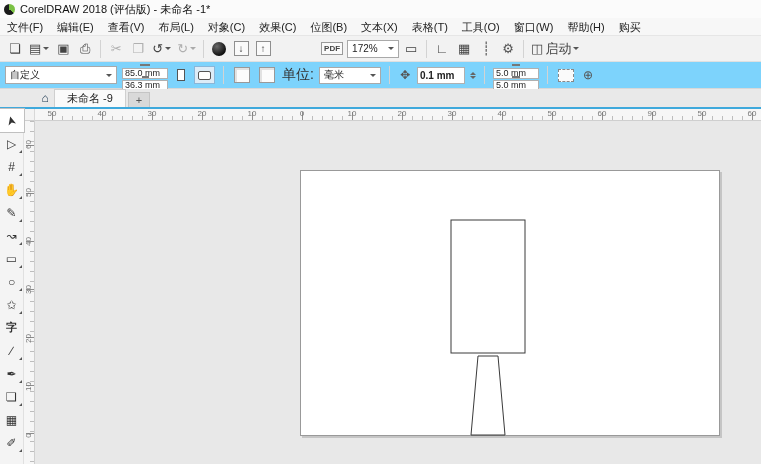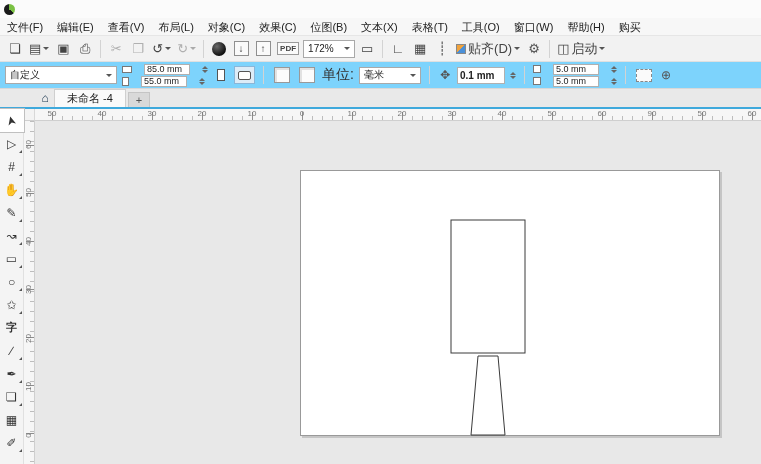--- a/index.html
+++ b/index.html
@@ -27,33 +27,33 @@
           gap:2px; border:0; background:transparent; font-size:13px; color:#444; padding:0 2px; }
   .tbtn .g { display:inline-block; }
   .dim { color:#b0b0b0; }
   .caret { width:0; height:0; border-left:3px solid transparent; border-right:3px solid transparent;
            border-top:3px solid #555; display:inline-block; }
   .caret.dim2 { border-top-color:#aaa; }
   .boxed { border:1px solid #8f8f8f; width:15px; height:15px; display:inline-flex; align-items:center;
            justify-content:center; font-size:10px; color:#333; background:#fafafa; }
   .ball { width:14px; height:14px; border-radius:50%;
           background:radial-gradient(circle at 35% 32%, #6a6a6a, #101010 70%); }
-  .pdf-txt { font-size:8px; font-weight:bold; color:#444; border:1px solid #9a9a9a; padding:1px 2px; background:#fafafa; }
+  .pdf-txt { font-size:8px; font-weight:bold; color:#444; border:1px solid #9a9a9a; padding:1px 2px; background:#fafafa;margin-left:44px; }
   .combo { display:inline-flex; align-items:center; justify-content:space-between; background:#fff;
            border:1px solid #a9a9a9; height:18px; padding:0 4px; gap:5px; font-size:10px; color:#222; }
   .zoom-combo { width:52px; }
   .snap-icon { width:10px; height:10px; background:linear-gradient(135deg,#f0a23c 50%, #4a90d9 50%); border:1px solid #888; }
   .gear { font-size:13px; color:#555; }
 
   
   .propbar { position:absolute; left:0; top:62px; width:761px; height:27px; background:#7dd3fc;
              display:flex; align-items:center; gap:5px; padding-left:5px; border-bottom:1px solid #d8d8d8; }
   .preset-combo { width:112px; height:18px; font-size:10px; }
   .stack { display:flex; flex-direction:column; gap:1px; }
-  .stack-row { display:flex; align-items:center; gap:12px; height:11px; }
+  .stack-row { display:flex; align-items:center; gap:2px; height:11px;flex-direction:column; }
   .mini-rect-w { width:10px; height:7px; border:1px solid #777; background:#fff; }
   .mini-rect-h { width:7px; height:9px; border:1px solid #777; background:#fff; }
   .field { background:#fff; border:1px solid #b0b0b0; font-size:9px; padding:0 2px; height:11px;
            line-height:9px; display:inline-flex; align-items:center; width:46px; }
   .field-lg { height:17px; line-height:15px; font-size:10px; width:48px;font-weight:bold; }
   .sp { display:inline-flex; flex-direction:column; gap:1px; }
   .sp i { width:0; height:0; border-left:3px solid transparent; border-right:3px solid transparent; }
   .sp .u { border-bottom:3px solid #666; }
   .sp .d { border-top:3px solid #666; }
   .obtn { height:18px; display:inline-flex; align-items:center; justify-content:center; padding:0 3px;
@@ -115,20 +115,21 @@
           border:1px solid #999; box-shadow:2px 2px 0 rgba(0,0,0,0.15); }
   .page svg { position:absolute; left:0; top:0; }
 </style>
 </head>
 <body>
 
 <div class="app">
 
   <div class="titlebar">
     <span class="app-logo"></span>
+    <span class="title-text">CorelDRAW 2018 (评估版) - 未命名 -1*</span>
   </div>
 
   <div class="menubar">
     <span class="menu-item">文件(F)</span>
     <span class="menu-item">编辑(E)</span>
     <span class="menu-item">查看(V)</span>
     <span class="menu-item">布局(L)</span>
     <span class="menu-item">对象(C)</span>
     <span class="menu-item">效果(C)</span>
     <span class="menu-item">位图(B)</span>
@@ -193,25 +194,20 @@
     <button class="tbtn">
         <span class="g">∟</span>
       </button>
     <button class="tbtn">
         <span class="g">▦</span>
       </button>
     <button class="tbtn">
         <span class="g">┊</span>
       </button>
     <button class="tbtn">
-      <span class="snap-icon"></span>
-      <span>贴齐(D)</span>
-      <span class="caret"></span>
-    </button>
-    <button class="tbtn">
         <span class="gear">⚙</span>
       </button>
     <span class="sep"></span>
     <button class="tbtn">
       <span class="g">◫</span>
       <span>启动</span>
       <span class="caret"></span>
     </button>
   </div>
 
@@ -224,21 +220,21 @@
       <div class="stack-row">
         <span class="mini-rect-w"></span>
         <span class="field">85.0 mm</span>
         <span class="sp">
             <i class="u"></i>
             <i class="d"></i>
           </span>
       </div>
       <div class="stack-row">
         <span class="mini-rect-h"></span>
-        <span class="field">55.0 mm</span>
+        <span class="field">36.3 mm</span>
         <span class="sp">
             <i class="u"></i>
             <i class="d"></i>
           </span>
       </div>
     </div>
     <button class="obtn">
         <span class="o-port"></span>
       </button>
     <button class="obtn active">
@@ -289,21 +285,21 @@
     <button class="glyph-btn">
         <span>⊕</span>
       </button>
   </div>
 
   <div class="tabbar">
     <button class="home-btn">
         <span>⌂</span>
       </button>
     <div class="doc-tab">
-        <span>未命名 -4</span>
+        <span>未命名 -9</span>
       </div>
     <div class="plus-tab">
         <span>+</span>
       </div>
   </div>
   <div class="accent-line"></div>
 
   <div class="ruler-corner"></div>
   <div class="hruler">
     <span class="hnum" style="left:17px">50</span>

